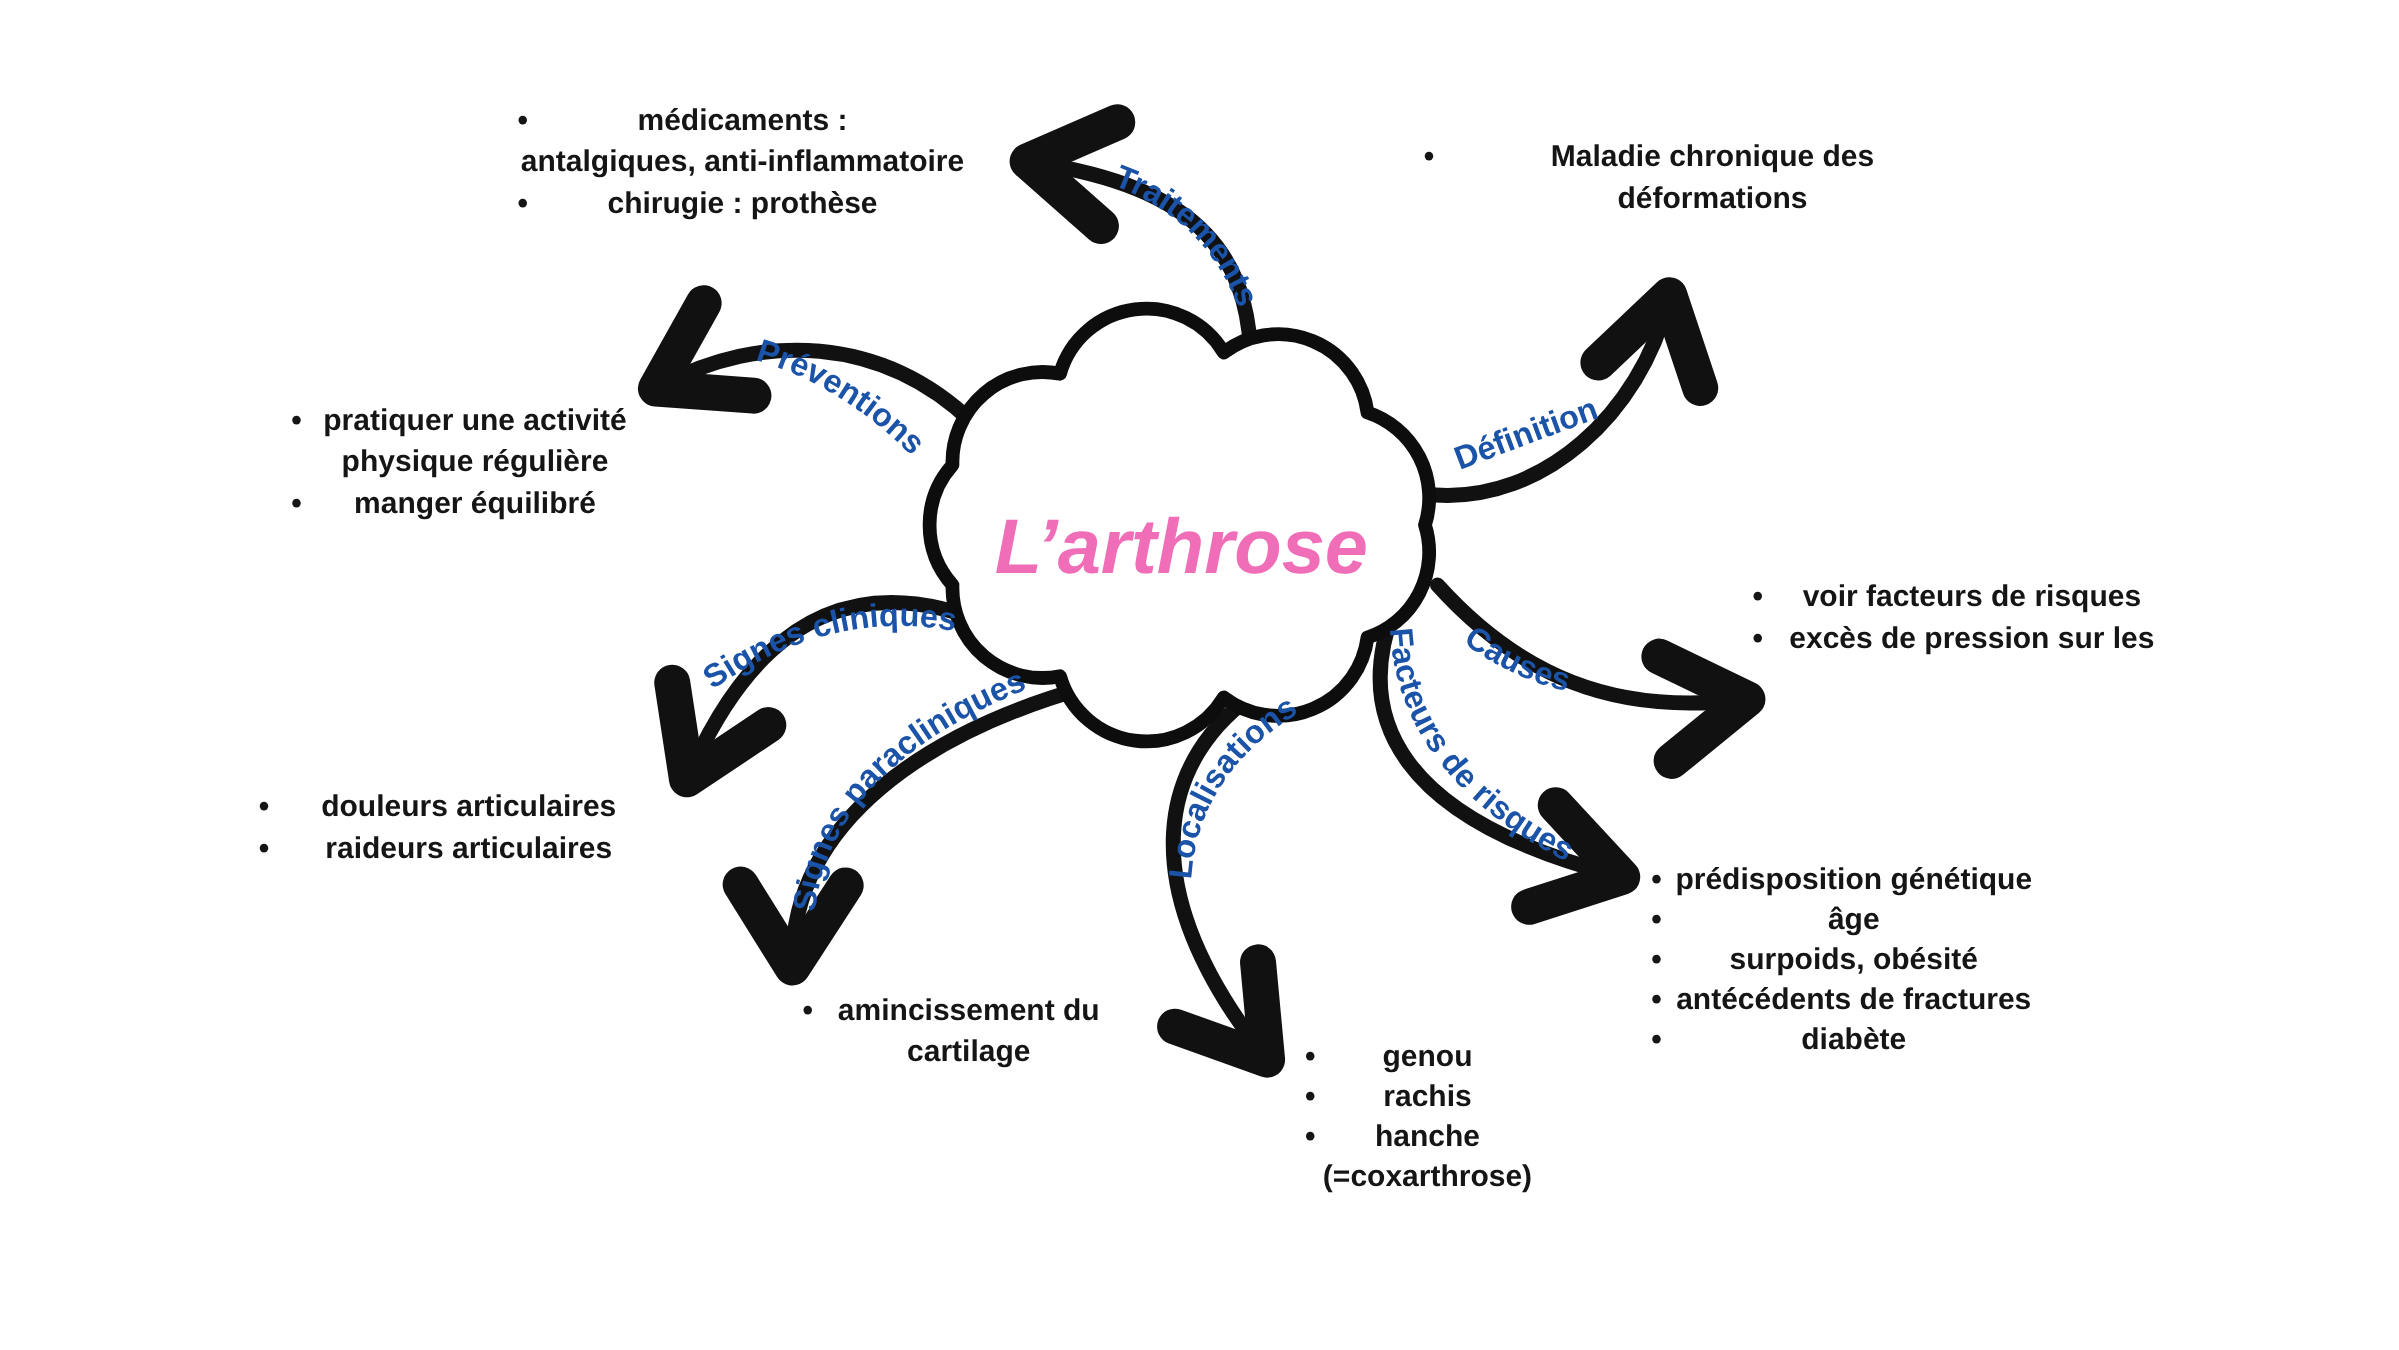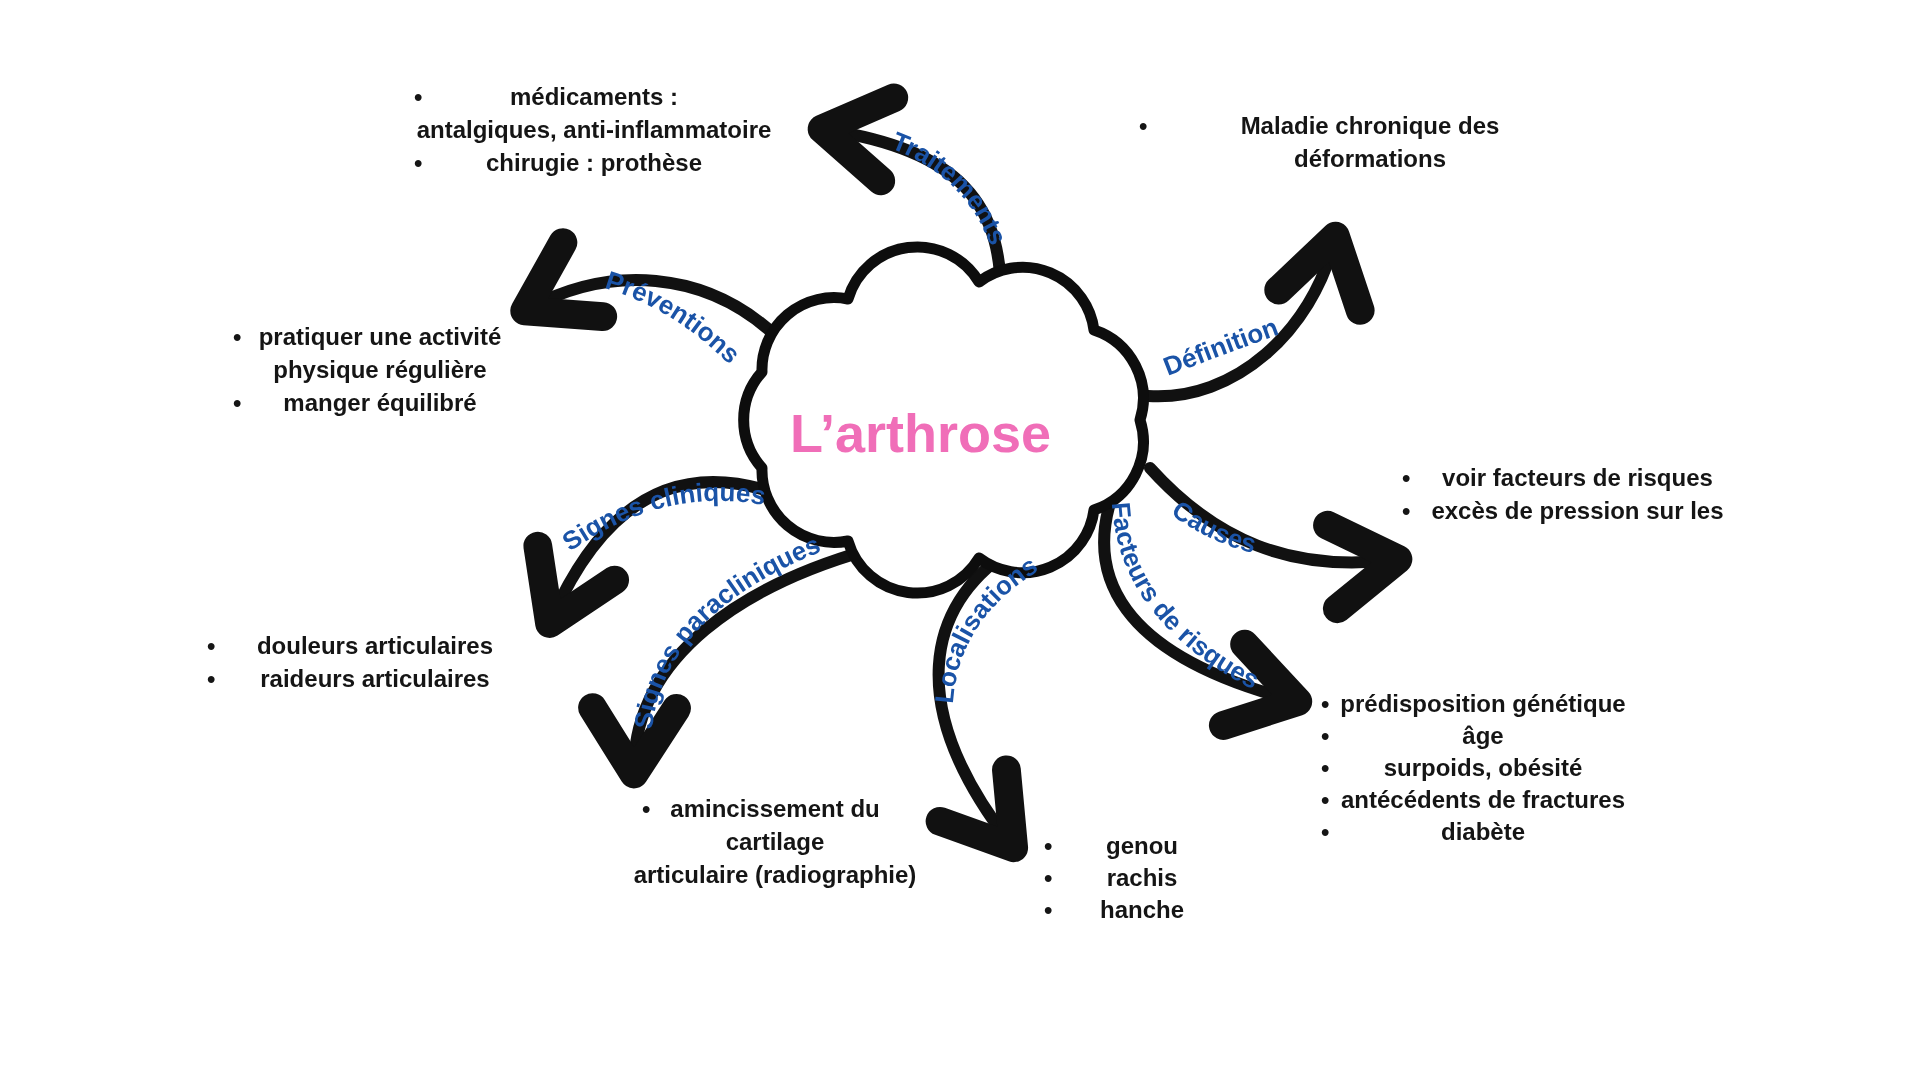--- a/index.html
+++ b/index.html
@@ -14,22 +14,23 @@
   .notes{
     position:absolute;
     font-weight:700;font-size:24px;line-height:33px;
     color:#151515;text-align:center;
   }
   .notes .line{position:relative;white-space:nowrap;}
   .notes .bullet{position:absolute;left:var(--bx,16px);top:0;}
   
   .cloud-title{
     position:absolute;left:790px;top:402px;width:310px;
-    text-align:left;font-size:54px;font-weight:700;color:#f06eb8;
+    text-align:center;font-size:62px;font-weight:700;color:#f06eb8;
     white-space:nowrap;
+    font-style:italic;
   }
   
   .branch-label{
     font-family:"Liberation Sans", sans-serif;
     font-size:26px;font-weight:700;fill:#1a53a7;
   }
 </style>
 </head>
 <body>
 
@@ -151,38 +152,38 @@
   </div>
 
   <div class="notes" style="left:570px;top:792px;width:410px;--bx:72px;">
     <div class="line">
       <span class="bullet">•</span>
       <span>amincissement du</span>
     </div>
     <div class="line">
       <span>cartilage</span>
     </div>
-    <div class="line">
-      <span>articulaire (radiographie)</span>
-    </div>
   </div>
 
   <div class="notes" style="left:1012px;top:830px;width:260px;line-height:32px;--bx:32px;">
     <div class="line">
       <span class="bullet">•</span>
       <span>genou</span>
     </div>
     <div class="line">
       <span class="bullet">•</span>
       <span>rachis</span>
     </div>
     <div class="line">
       <span class="bullet">•</span>
       <span>hanche</span>
     </div>
+    <div class="line">
+      <span>(=coxarthrose)</span>
+    </div>
   </div>
 
   <div class="notes" style="left:1390px;top:461px;width:375px;--bx:12px;">
     <div class="line">
       <span class="bullet">•</span>
       <span>voir facteurs de risques</span>
     </div>
     <div class="line">
       <span class="bullet">•</span>
       <span>excès de pression sur les</span>

